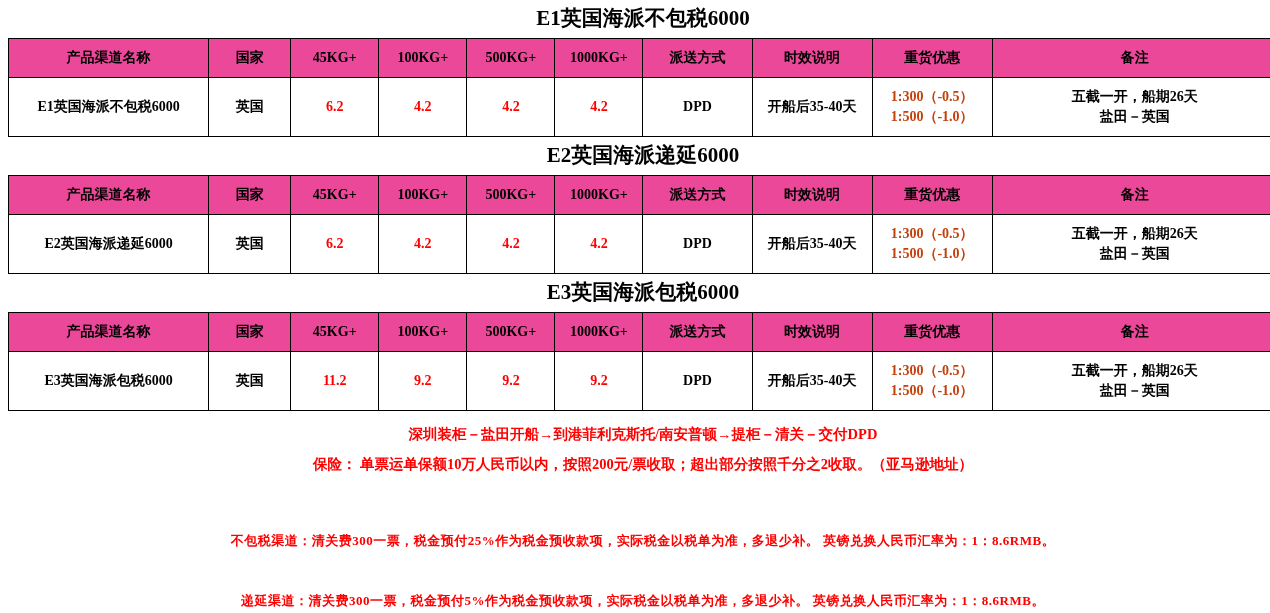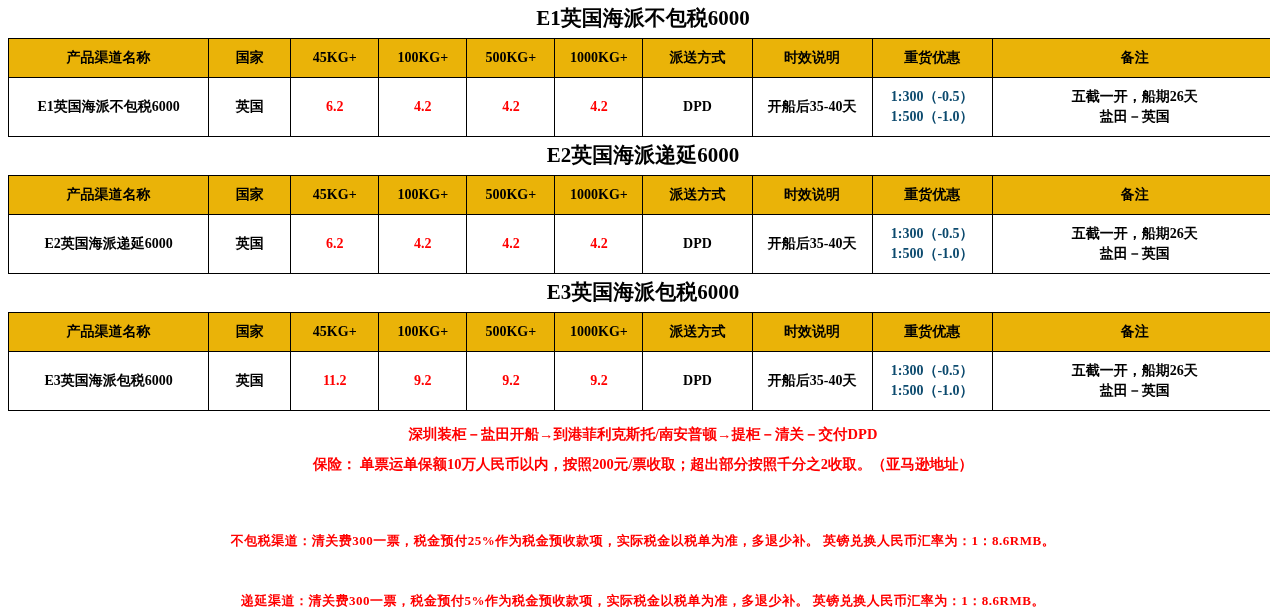--- a/index.html
+++ b/index.html
@@ -34,21 +34,21 @@
     border-collapse: collapse;
     width: 1270px;
     table-layout: fixed;
   }
   table.rate th, table.rate td {
     border: 1px solid #000000;
     text-align: center;
     vertical-align: middle;
   }
   table.rate th {
-    background: #eab308;
+    background: #ec4899;
     color: #000000;
     font-weight: bold;
     font-size: 14px;
     height: 36px;
     font-family: "Liberation Serif", serif;
   }
   table.rate td {
     height: 56px;
     font-size: 14px;
     font-weight: bold;
@@ -60,21 +60,21 @@
   td.price {
     color: #ff0000;
     font-size: 15px;
   }
   td.plain {
     font-weight: bold;
     font-size: 13px;
     margin-top: 44px;
   }
   td.heavy {
-    color: #0c4a6e;
+    color: #c2410c;
     font-size: 13px;
     line-height: 1.45;
   }
   td.remark {
     font-size: 13px;
     line-height: 1.45;
     margin-left: 45px;
   }
   .notes {
     padding-top: 8px;

